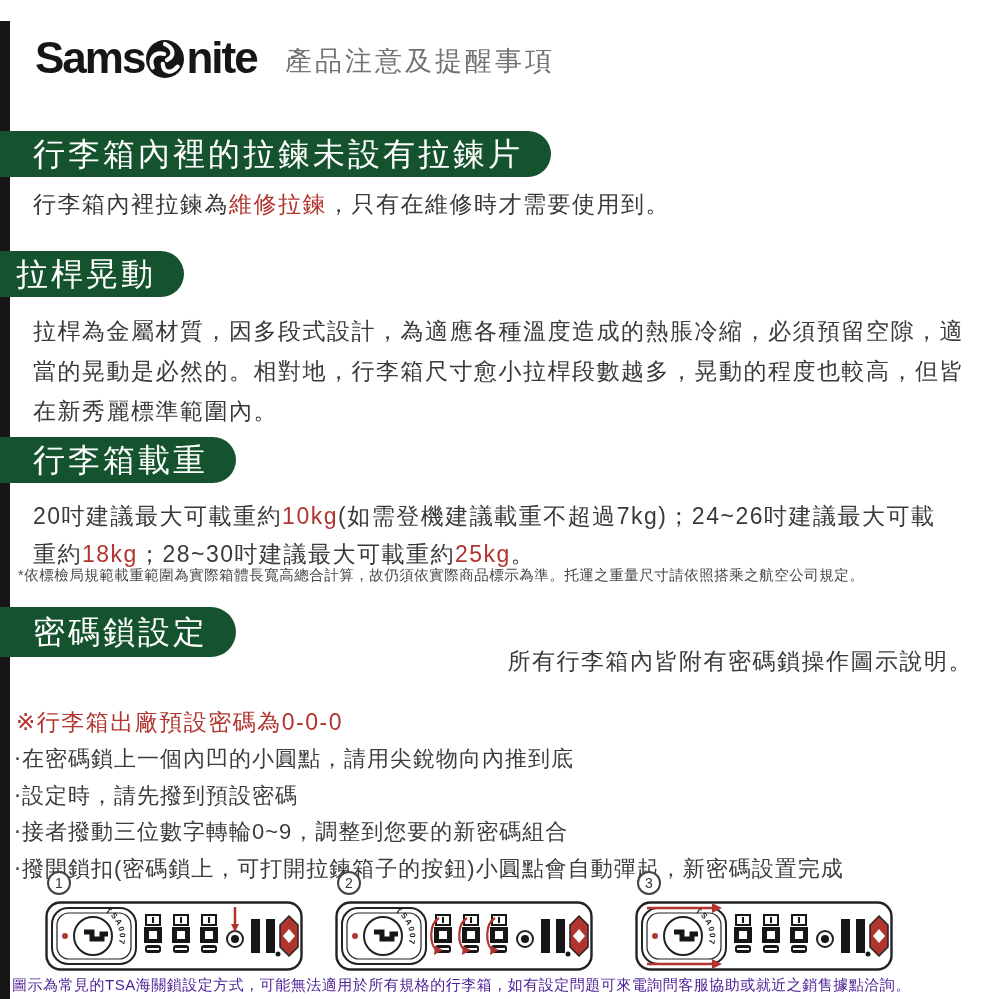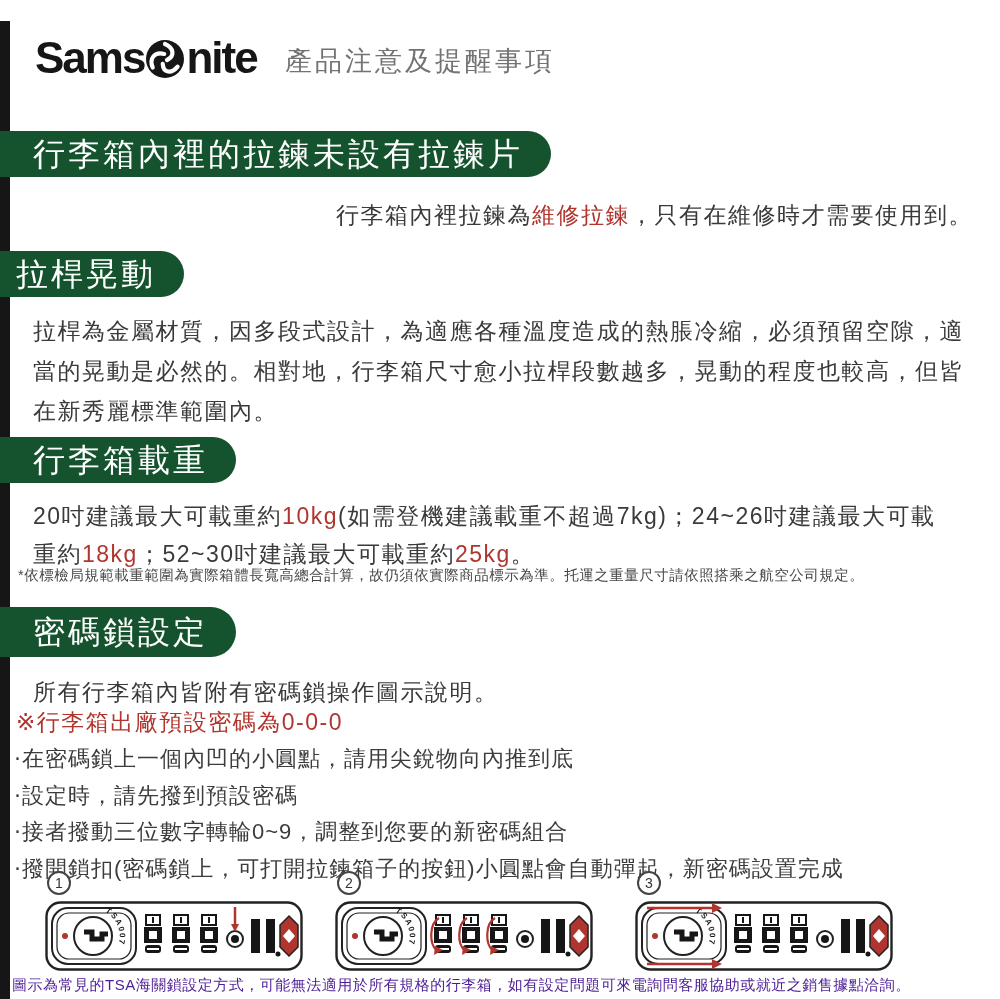--- a/index.html
+++ b/index.html
@@ -59,35 +59,35 @@
           <path d="M33 27 C 27 35 19 34 18 25" transform="rotate(3 20 20)"></path>
           <path d="M8 29 C 4 20 9 13 19 15" transform="rotate(2 20 20)"></path>
         </g>
       </svg>
       <span>nite</span>
     </div>
   </div>
   <div class="page-title">產品注意及提醒事項</div>
 
   <div class="badge" style="top:118px;">行李箱內裡的拉鍊未設有拉鍊片</div>
-  <div class="para" style="top:182px; width:940px;text-align:right;">
+  <div class="para" style="top:171px; width:940px;">
     <span>行李箱內裡拉鍊為</span><span class="red">維修拉鍊</span><span>，只有在維修時才需要使用到。</span>
   </div>
 
   <div class="badge" style="top:238px;padding-left:16px;">拉桿晃動</div>
   <div class="para" style="top:298px; width:938px;">拉桿為金屬材質，因多段式設計，為適應各種溫度造成的熱脹冷縮，必須預留空隙，適當的晃動是必然的。相對地，行李箱尺寸愈小拉桿段數越多，晃動的程度也較高，但皆在新秀麗標準範圍內。</div>
 
   <div class="badge" style="top:424px;">行李箱載重</div>
   <div class="para" style="top:484px; width:915px; line-height:38px;">
-    <span>20吋建議最大可載重約</span><span class="red">10kg</span><span>(如需登機建議載重不超過7kg)；24~26吋建議最大可載重約</span><span class="red">18kg</span><span>；52~30吋建議最大可載重約</span><span class="red">25kg</span><span>。</span>
+    <span>20吋建議最大可載重約</span><span class="red">10kg</span><span>(如需登機建議載重不超過7kg)；24~26吋建議最大可載重約</span><span class="red">18kg</span><span>；28~30吋建議最大可載重約</span><span class="red">25kg</span><span>。</span>
   </div>
   <div class="fine" style="top:553px; width:960px;">*依標檢局規範載重範圍為實際箱體長寬高總合計算，故仍須依實際商品標示為準。托運之重量尺寸請依照搭乘之航空公司規定。</div>
 
   <div class="badge badge--tall" style="top:594px;">密碼鎖設定</div>
-  <div class="para" style="top:659px; width:940px;">所有行李箱內皆附有密碼鎖操作圖示說明。</div>
+  <div class="para" style="top:628px; width:940px;text-align:right;">所有行李箱內皆附有密碼鎖操作圖示說明。</div>
   <div class="preset-line red" style="top:694px;">※行李箱出廠預設密碼為0-0-0</div>
   <div class="steps" style="top:728px; width:960px;">
     <span>‧在密碼鎖上一個內凹的小圓點，請用尖銳物向內推到底</span>
     <span>‧設定時，請先撥到預設密碼</span>
     <span>‧接者撥動三位數字轉輪0~9，調整到您要的新密碼組合</span>
     <span>‧撥開鎖扣(密碼鎖上，可打開拉鍊箱子的按鈕)小圓點會自動彈起，新密碼設置完成</span>
   </div>
 
   <div class="panel" style="left:45px; top:888px;">
     <div class="num-circle">1</div>

